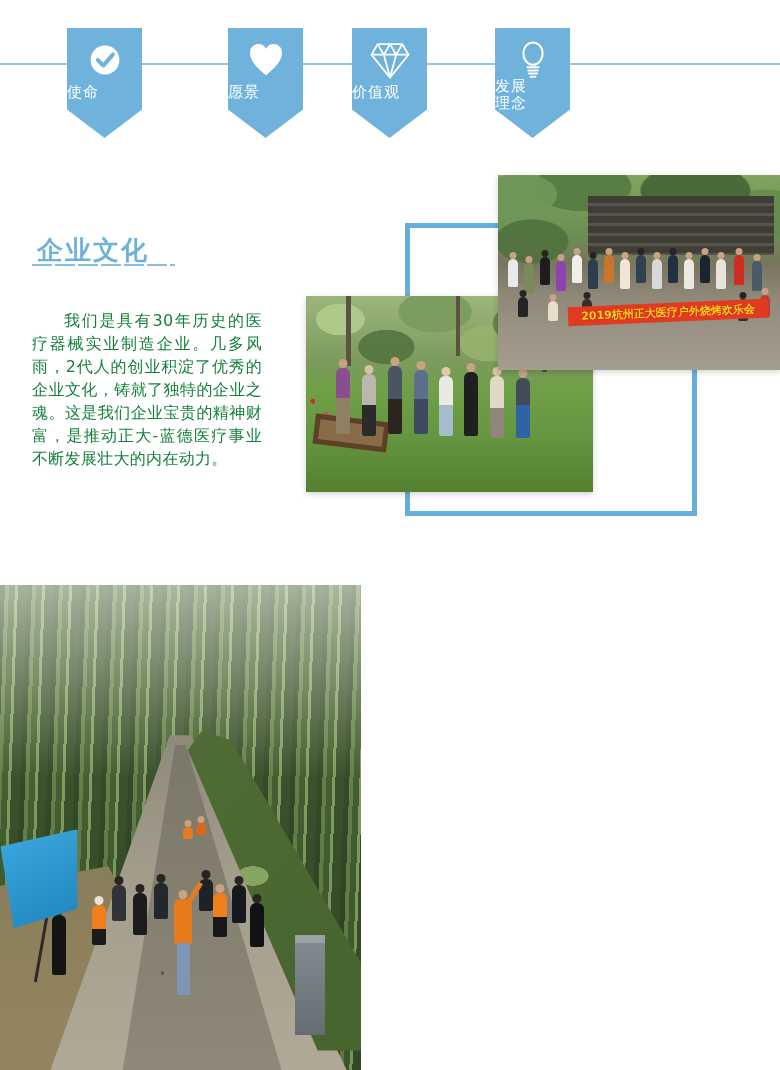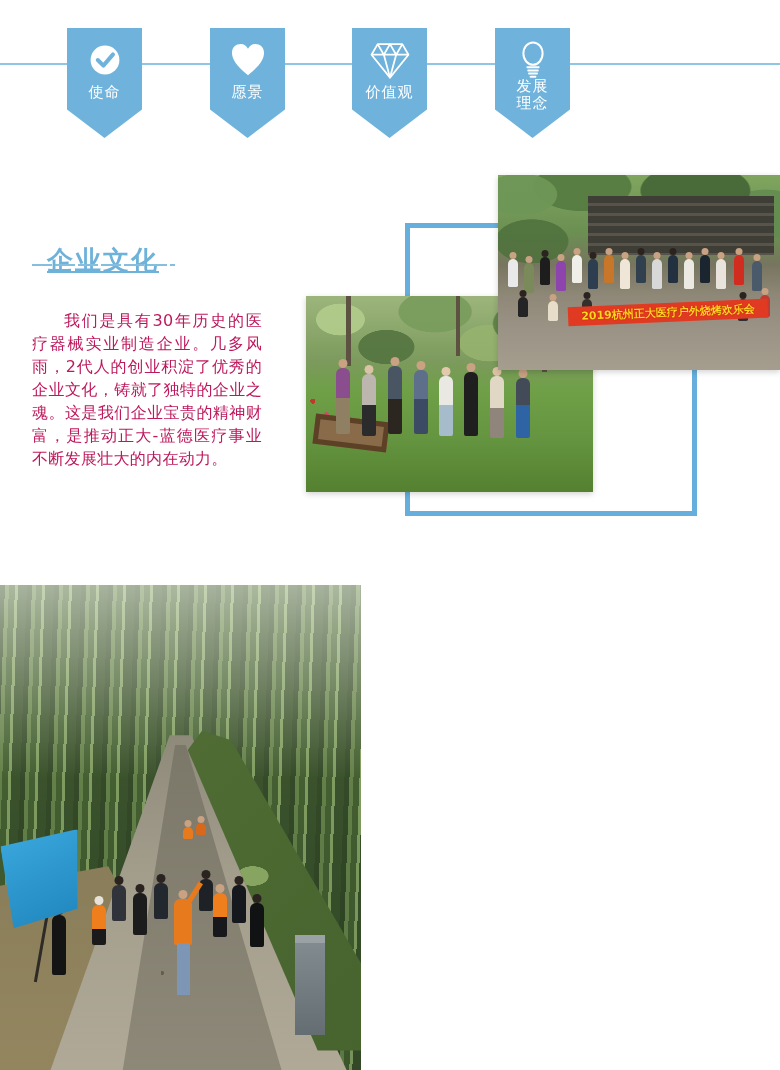--- a/index.html
+++ b/index.html
@@ -5,30 +5,30 @@
   html,body{margin:0;padding:0;background:#fff;}
   .page{position:relative;width:780px;height:1070px;background:#fff;overflow:hidden;
         font-family:"DejaVu Sans", sans-serif;}
 
   
   .ribbon-line{position:absolute;left:0;top:63px;width:780px;height:2px;background:#8fc6e6;}
   .badge{position:absolute;top:28px;width:75px;height:110px;background:#6fb3dd;
          clip-path:polygon(0 0,100% 0,100% 74%,50% 100%,0 74%);}
   .badge-icon{position:absolute;left:0;top:10px;width:75px;height:44px;
               display:flex;align-items:center;justify-content:center;}
-  .badge-label{position:absolute;left:0;top:56px;width:75px;text-align:center;color:#fff;
+  .badge-label{position:absolute;left:0;top:56px;width:75px;text-align:left;color:#fff;
                font-size:15px;line-height:17px;letter-spacing:1px;white-space:pre-line;}
   .badge--two .badge-label{top:50px;}
 
   
-  .culture-title{position:absolute;left:32px;top:228px;margin:15px;color:#6fb2d9;
-                 font-size:26px;font-weight:bold;letter-spacing:2px;text-decoration:underline;}
+  .culture-title{position:absolute;left:32px;top:228px;margin:5px;color:#6fb2d9;
+                 font-size:26px;font-weight:bold;letter-spacing:2px;}
   .culture-underline{position:absolute;left:32px;top:264px;width:143px;height:2px;
       background:repeating-linear-gradient(90deg,#85bede 0 20px,rgba(0,0,0,0) 20px 23px);}
-  .culture-text{position:absolute;left:32px;top:309px;width:230px;margin:0;color:#be185d;
+  .culture-text{position:absolute;left:32px;top:309px;width:230px;margin:0;color:#15803d;
                 font-size:16px;line-height:23px;letter-spacing:.3px;text-align:justify;
                 text-indent:2em;}
 
   
   .blue-frame{position:absolute;left:405px;top:223px;width:292px;height:293px;
               border:5px solid #66afdc;box-sizing:border-box;z-index:1;}
   .photo{position:absolute;overflow:hidden;box-shadow:0 2px 6px rgba(0,0,0,.18);}
   .photo *{position:absolute;}
 
   .photo-garden{left:306px;top:296px;width:287px;height:196px;z-index:2;
@@ -121,21 +121,21 @@
   <div class="badge" style="left:67px">
     <div class="badge-icon">
       <svg width="40" height="40" viewBox="0 0 50 50">
         <circle cx="25" cy="25" r="18" fill="#ffffff"></circle>
         <path d="M16 25 L23 32 L35 18" fill="none" stroke="#6fb3dd" stroke-width="5" stroke-linecap="round" stroke-linejoin="round"></path>
       </svg>
     </div>
     <div class="badge-label">使命</div>
   </div>
 
-  <div class="badge" style="left:210px">
+  <div class="badge" style="left:228px">
     <div class="badge-icon">
       <svg width="42" height="40" viewBox="0 0 50 50">
         <path d="M25 44 C10 32 5 24 5 16 C5 9 10 5 16 5 C20 5 23 7 25 11 C27 7 30 5 34 5 C40 5 45 9 45 16 C45 24 40 32 25 44 Z" fill="#ffffff"></path>
       </svg>
     </div>
     <div class="badge-label">愿景</div>
   </div>
 
   <div class="badge" style="left:352px">
     <div class="badge-icon">

